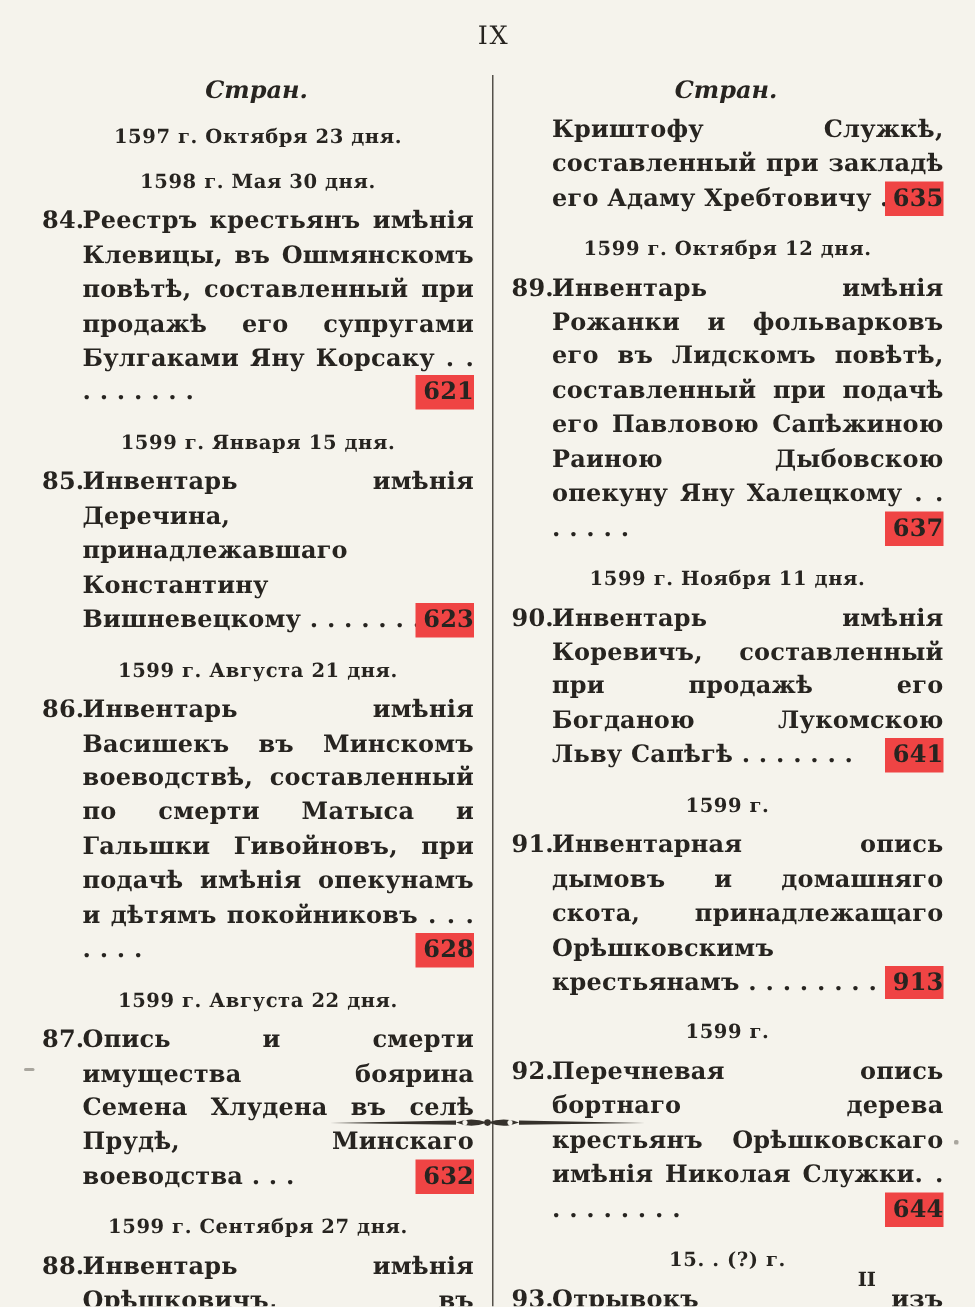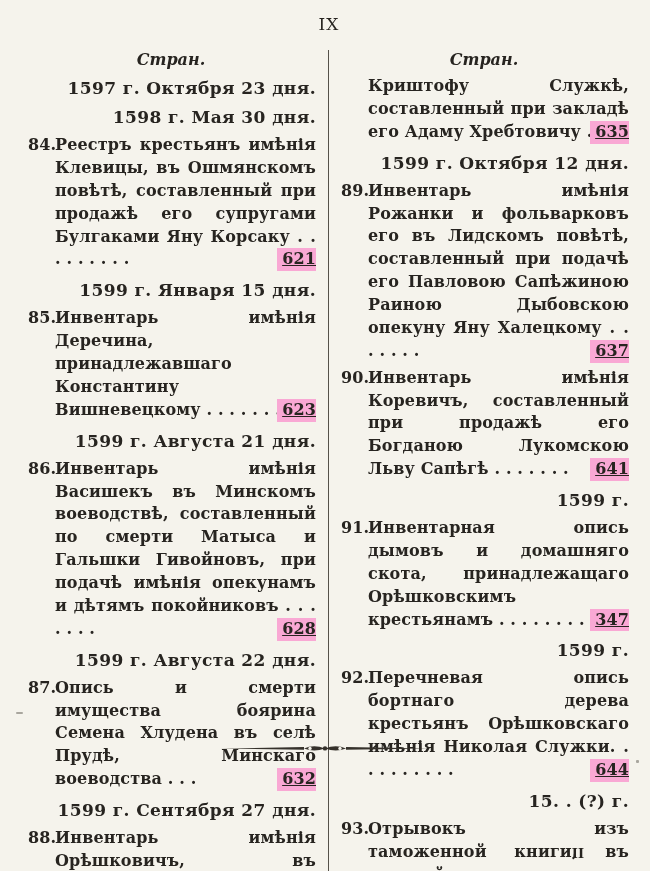--- a/index.html
+++ b/index.html
@@ -31,47 +31,46 @@
     margin:2px 12px 0 12px;
   }
   .col-header{
     text-align:center;
     font-style:italic;
     font-size:16px;
     font-weight:bold;
     margin:2px 2px 6px 0;
   }
   .date-heading{
-    text-align:right;
-    font-size:17px;
+    text-align:center;
+    font-size:13px;
     font-weight:bold;
     letter-spacing:.4px;
-    margin:9px 0 7px 0;
+    margin:15px 0 7px 0;
   }
   .entry{
     position:relative;
     margin:2px 0 4px 0;
     padding-left:27px;
     text-align:justify;
     font-size:16px;
     font-weight:bold;
     line-height:1.43;
     letter-spacing:.15px;
   }
   .entry .num{
     position:absolute;
     left:0;top:0;
   }
   .entry .leader{white-space:normal;}
   .entry .page-ref{
     position:absolute;
     right:0;bottom:0;
     padding-left:5px;
-    background:#f9a8d4;
-    text-decoration:underline;
+    background:#ef4444;
   }
   .ornament{
     position:absolute;
     left:0;right:0;
     top:740px;
     text-align:center;
   }
   .signature{
     position:absolute;
     top:846px;
@@ -113,23 +112,24 @@
           <p class="entry"><span class="num">88.</span><span class="body">Инвентарь имѣнія Орѣшковичъ, въ Минскомъ повѣтѣ, принадлежавшаго</span></p>
         </div>
     </div>
     <div class="col-divider"></div>
     <div class="column">
       <div class="col-header">Стран.</div>
       <div class="col-body">
           <p class="entry"><span class="body">Криштофу Служкѣ, составленный при закладѣ его Адаму Хребтовичу</span><span class="leader"> . . .</span><span class="page-ref">635</span></p>
           <div class="date-heading">1599 г. Октября 12 дня.</div>
           <p class="entry"><span class="num">89.</span><span class="body">Инвентарь имѣнія Рожанки и фольварковъ его въ Лидскомъ повѣтѣ, составленный при подачѣ его Павловою Сапѣжиною Раиною Дыбовскою опекуну Яну Халецкому</span><span class="leader"> . . . . . . .</span><span class="page-ref">637</span></p>
+          <div class="date-heading">1599 г. Ноября 11 дня.</div>
           <p class="entry"><span class="num">90.</span><span class="body">Инвентарь имѣнія Коревичъ, составленный при продажѣ его Богданою Лукомскою Льву Сапѣгѣ</span><span class="leader"> . . . . . . .</span><span class="page-ref">641</span></p>
           <div class="date-heading">1599 г.</div>
-          <p class="entry"><span class="num">91.</span><span class="body">Инвентарная опись дымовъ и домашняго скота, принадлежащаго Орѣшковскимъ крестьянамъ</span><span class="leader"> . . . . . . . .</span><span class="page-ref">347</span></p>
+          <p class="entry"><span class="num">91.</span><span class="body">Инвентарная опись дымовъ и домашняго скота, принадлежащаго Орѣшковскимъ крестьянамъ</span><span class="leader"> . . . . . . . .</span><span class="page-ref">913</span></p>
           <div class="date-heading">1599 г.</div>
           <p class="entry"><span class="num">92.</span><span class="body">Перечневая опись бортнаго дерева крестьянъ Орѣшковскаго имѣнія Николая Служки.</span><span class="leader"> . . . . . . . . .</span><span class="page-ref">644</span></p>
           <div class="date-heading">15. . (?) г.</div>
           <p class="entry"><span class="num">93.</span><span class="body">Отрывокъ изъ таможенной книги, въ которой записывалась пошлина съ товаровъ, провозимыхъ на витинахъ въ Королевецъ и изъ Корелевца обратно</span><span class="leader"> .</span><span class="page-ref">645</span></p>
         </div>
     </div>
   </div>
 
   <div class="ornament">
     <svg width="210" height="14" viewBox="0 0 210 14" aria-hidden="true">

